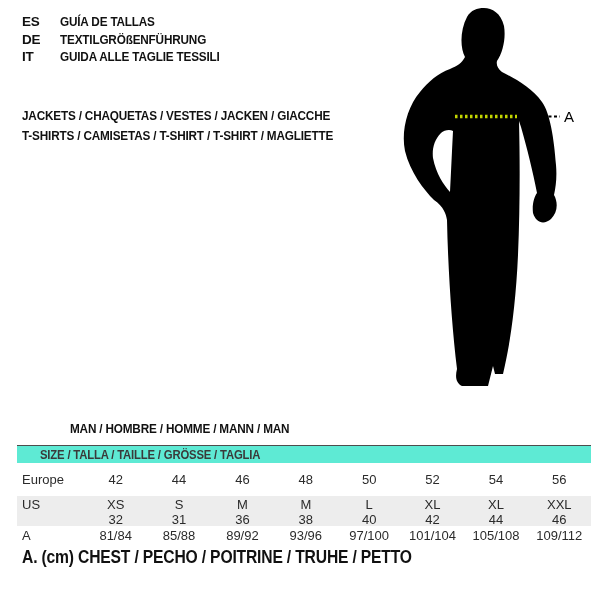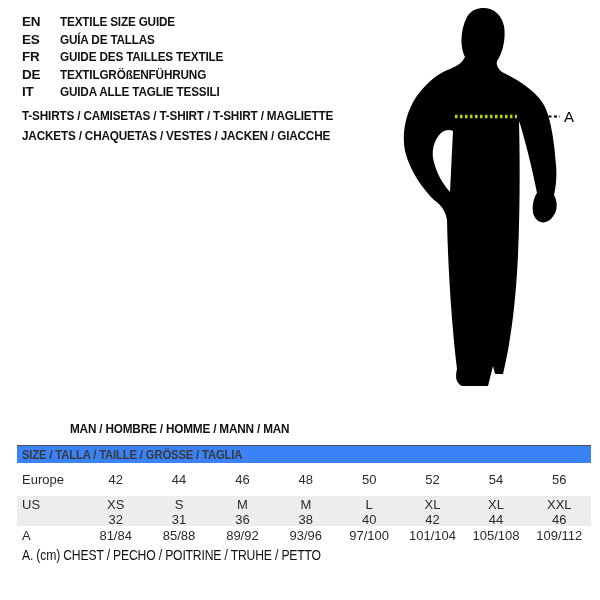--- a/index.html
+++ b/index.html
@@ -14,65 +14,57 @@
   .lang-code{width:38px;flex:0 0 38px;}
   
   .cats{position:absolute;left:22px;top:106px;font-size:13.5px;font-weight:bold;letter-spacing:-0.2px;}
   .cats .cat-line{height:19.5px;display:flex;align-items:center;}
   
   .figure-wrap{position:absolute;left:395px;top:0;width:190px;height:398px;}
   
   .section-title{position:absolute;left:22px;top:421px;font-size:13.5px;font-weight:bold;letter-spacing:-0.2px;margin-left:48px;}
   
   .size-table{position:absolute;left:17px;top:445px;width:574px;border-top:1px solid #4d4d4d;font-size:13px;}
-  .tbl-header{height:17px;background:#3b82f6;display:flex;align-items:center;padding-left:5px;
+  .tbl-header{height:17px;background:#5eead4;display:flex;align-items:center;padding-left:23px;
               font-weight:bold;color:#3a3a3a;letter-spacing:-0.2px;}
   .tbl-row{display:grid;grid-template-columns:67px repeat(8,1fr);align-items:center;color:#2b2b2b;}
   .tbl-row.shaded{background:#ededed;}
   .row-europe{height:33px;}
   .row-us{height:16px;}
   .row-num{height:14px;}
   .row-a{height:18px;}
   .tbl-label{padding-left:5px;text-align:left;}
   .tbl-cell{text-align:center;}
   
-  .footnote{position:absolute;left:22px;top:547px;font-size:14px;font-weight:normal;letter-spacing:-0.2px;}
+  .footnote{position:absolute;left:22px;top:547px;font-size:18px;font-weight:bold;letter-spacing:-0.2px;}
 </style>
 </head>
 <body>
 
 <div class="langs">
   <div class="lang-row">
-    <span class="lang-code">EN</span>
-    <span class="cond">TEXTILE SIZE GUIDE</span>
-  </div>
-  <div class="lang-row">
     <span class="lang-code">ES</span>
     <span class="cond">GUÍA DE TALLAS</span>
-  </div>
-  <div class="lang-row">
-    <span class="lang-code">FR</span>
-    <span class="cond">GUIDE DES TAILLES TEXTILE</span>
   </div>
   <div class="lang-row">
     <span class="lang-code">DE</span>
     <span class="cond">TEXTILGRÖßENFÜHRUNG</span>
   </div>
   <div class="lang-row">
     <span class="lang-code">IT</span>
     <span class="cond">GUIDA ALLE TAGLIE TESSILI</span>
   </div>
 </div>
 
 <div class="cats">
   <div class="cat-line">
-    <span class="cond">T-SHIRTS / CAMISETAS / T-SHIRT / T-SHIRT / MAGLIETTE</span>
+    <span class="cond">JACKETS / CHAQUETAS / VESTES / JACKEN / GIACCHE</span>
   </div>
   <div class="cat-line">
-    <span class="cond">JACKETS / CHAQUETAS / VESTES / JACKEN / GIACCHE</span>
+    <span class="cond">T-SHIRTS / CAMISETAS / T-SHIRT / T-SHIRT / MAGLIETTE</span>
   </div>
 </div>
 
 <div class="figure-wrap">
   <svg width="190" height="398" viewBox="395 0 190 398" xmlns="http://www.w3.org/2000/svg">
     <path fill="#000000" fill-rule="evenodd" d="
       M484 8
       C492 8 501 13 504 26
       C506 38 503 52 497 61
       C496 65 498 69 502 72

